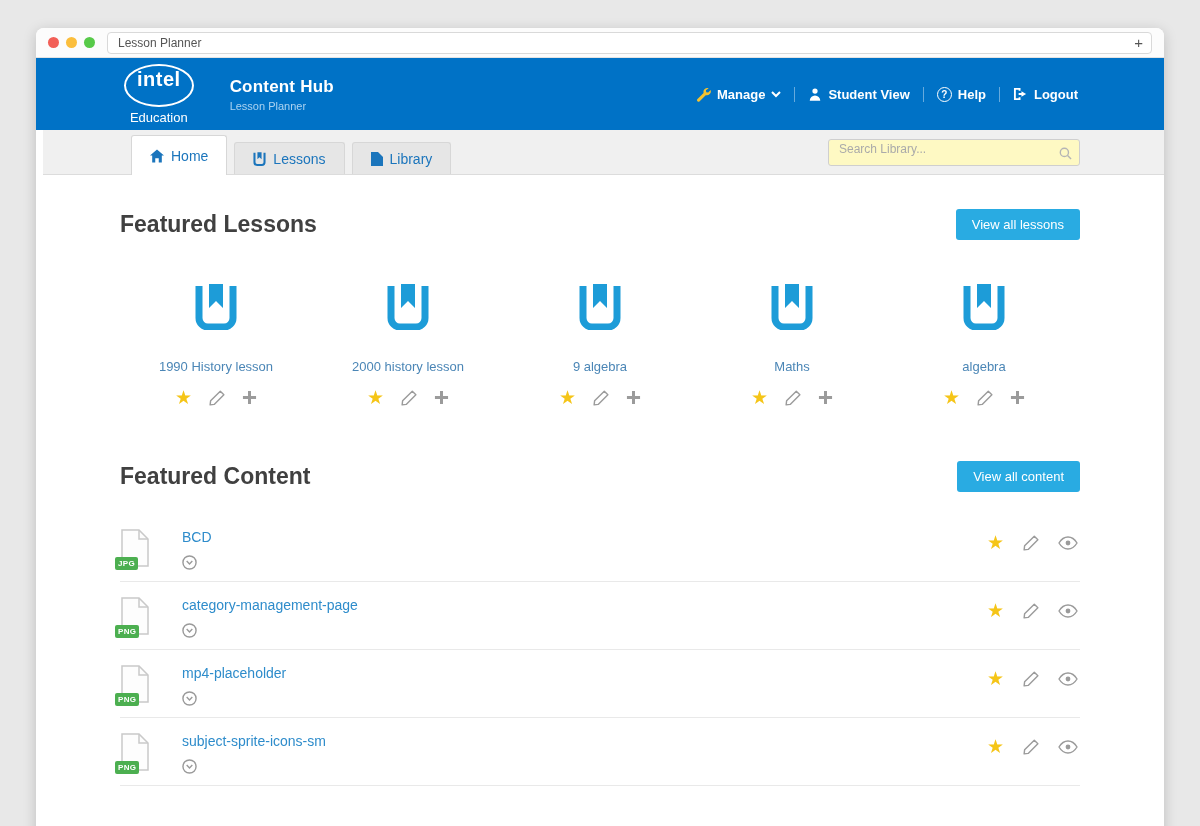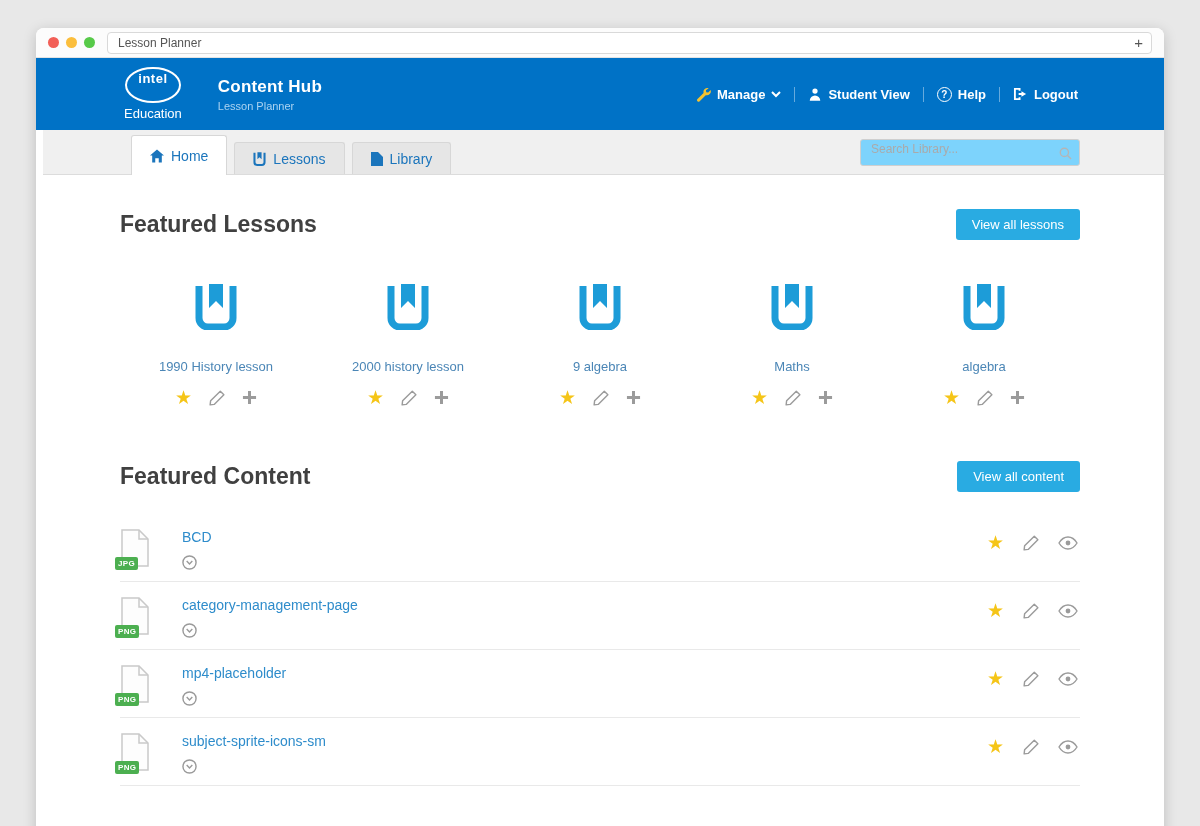--- a/index.html
+++ b/index.html
@@ -54,21 +54,21 @@
     align-items: center;
     padding: 0 86px 0 88px;
     color: #fff;
   }
   .brand { text-align: center; }
   .intel-oval {
     display: inline-block;
     border: 2px solid #fff;
     border-radius: 50%;
     padding: 3px 11px 16px;
-    font-size: 13px;
+    font-size: 20px;
     font-weight: bold;
     letter-spacing: .5px;
     line-height: 1;
   }
   .brand-sub { font-size: 13px; margin-top: 3px; }
   .app-titles { margin-left: 36px; }
   .app-title { font-size: 17px; font-weight: bold; letter-spacing: .2px; }
   .app-subtitle { font-size: 11px; color: #abd3f1; margin-top: 3px; }
 
   .header-menu { margin-left: auto; display: flex; align-items: center; }
@@ -120,29 +120,29 @@
     border-color: #d7d7d7;
   }
   .tab .tic { display: inline-flex; color: var(--tab-text-blue, #1b75bc); }
 
   .search-wrap {
     margin-left: auto;
     align-self: center;
     position: relative;
   }
   .search-input {
-    width: 220px; height: 27px;
+    width: 252px; height: 27px;
     border: 1px solid #cfcfcf;
     border-radius: 3px;
     padding: 0 28px 7px 10px;
     font-size: 12px;
     color: #666;
     font-family: "Liberation Sans", sans-serif;
     outline: none;
-    background: #7dd3fc;
+    background: #fef9c3;
   }
   .search-input::placeholder { color: #aaa; }
   .search-ic { position: absolute; right: 8px; top: 7px; color: #b5b5b5; }
 
   
   .main { background: #fff; padding: 34px 84px 58px; }
   .section-head { display: flex; align-items: center; justify-content: space-between; }
   .section-title { font-size: 23px; font-weight: bold; color: #404040; }
   .view-all-btn {
     background: var(--accent-blue, #29abe2);

